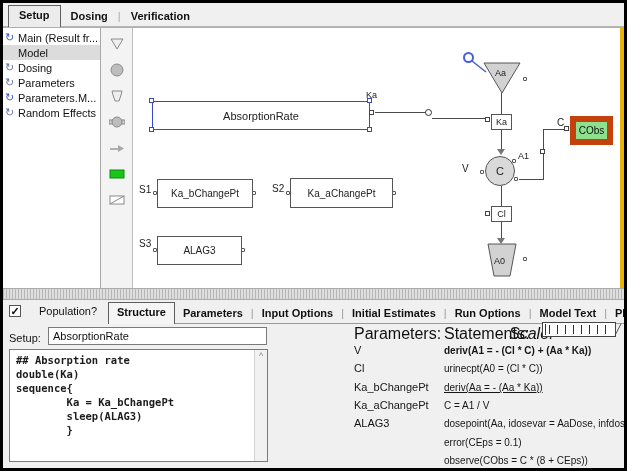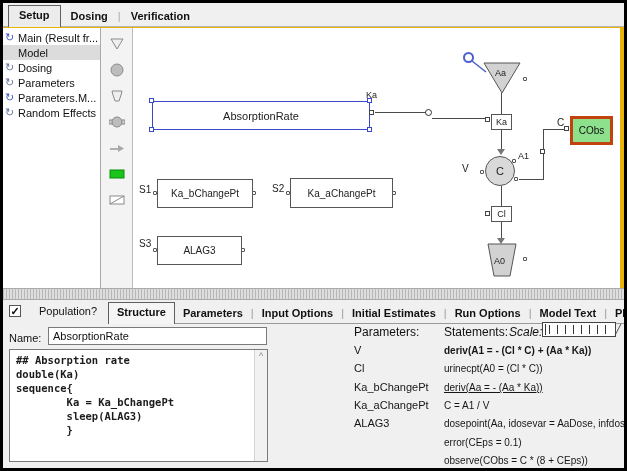--- a/index.html
+++ b/index.html
@@ -34,21 +34,21 @@
   .wh{position:absolute;height:1px;background:#4a4a4a;}
   .wv{position:absolute;width:1px;background:#4a4a4a;}
   .arrow-down{position:absolute;width:0;height:0;border-left:4px solid transparent;border-right:4px solid transparent;border-top:6px solid #777;}
   .dlabel{position:absolute;font-size:9px;color:#222;white-space:nowrap;}
   .dlabel.md{font-size:10px;}
   #abs-box{position:absolute;left:19px;top:73px;width:218px;height:29px;background:#fff;border:1px solid #3c48cc;display:flex;align-items:center;justify-content:center;font-size:11px;color:#222;}
   .handle{position:absolute;width:5px;height:5px;border:1px solid #3c48cc;background:#fff;}
   #loop-circle{position:absolute;left:292px;top:81px;width:7px;height:7px;border:1.5px solid #333;border-radius:50%;background:#fff;}
   #lolli-circle{position:absolute;left:330px;top:24px;width:11px;height:11px;border:2px solid #4a5fd0;border-radius:50%;background:#fff;}
   #c-circle{position:absolute;left:352px;top:128px;width:30px;height:30px;border:1px solid #555;border-radius:50%;background:#d9d9d9;display:flex;align-items:center;justify-content:center;font-size:11px;color:#222;}
-  #cobs-box{position:absolute;left:437px;top:88px;width:43px;height:29px;background:#8de18d;border:3px solid #c2410c;display:flex;align-items:center;justify-content:center;font-size:10px;color:#111;}
+  #cobs-box{position:absolute;left:437px;top:88px;width:43px;height:29px;background:#8de18d;border:6px solid #c2410c;display:flex;align-items:center;justify-content:center;font-size:10px;color:#111;}
   .shape-svg{position:absolute;}
   .shape-label{position:absolute;font-size:9px;color:#222;}
 
   
   #splitter{position:absolute;left:3px;right:3px;top:288px;height:12px;background:#dedede;background-image:repeating-linear-gradient(90deg,#b7b7b7 0 1px,transparent 1px 3px);border-top:1px solid #aaa;border-bottom:1px solid #aaa;}
 
   
   #bottom-panel{position:absolute;left:3px;right:3px;top:300px;bottom:3px;background:#f0f0f0;}
   #pop-row{position:absolute;left:6px;top:5px;display:flex;align-items:center;}
   #pop-check{width:12px;height:12px;border:1px solid #555;background:#fff;font-size:11px;line-height:10px;text-align:center;color:#111;font-weight:700;}
@@ -57,21 +57,21 @@
   .b-tab{font-size:11px;font-weight:700;color:#111;padding:3px 8px 4px 8px;white-space:nowrap;}
   .b-tab.active{border:1px solid #5f5f5f;border-bottom:none;background:#f5f5f5;margin-bottom:-1px;padding-bottom:6px;}
   .b-sep{color:#999;font-size:11px;padding-bottom:4px;}
   #name-label{position:absolute;left:6px;top:32px;font-size:11px;color:#111;}
   #name-input{position:absolute;left:45px;top:27px;width:219px;height:18px;border:1px solid #7a7a7a;background:#fff;font-size:11px;font-family:"Liberation Sans",sans-serif;color:#111;padding:1px 4px;}
   #code-editor{position:absolute;left:6px;top:49px;width:259px;height:113px;background:#fff;border:1px solid #7a7a7a;}
   #code-area{position:absolute;left:0;top:0;right:13px;bottom:0;padding:3px 0 0 6px;overflow:hidden;}
   .code-line{font-family:"DejaVu Sans Mono","Liberation Mono",monospace;font-size:10.5px;font-weight:600;color:#1c1c1c;line-height:14px;white-space:pre;}
   #code-scrollbar{position:absolute;right:0;top:0;width:13px;bottom:0;background:#f1f1f1;border-left:1px solid #d4d4d4;}
   #scroll-up{font-size:9px;color:#888;text-align:center;line-height:12px;}
-  .col-header{position:absolute;font-size:12px;color:#111;}
+  .col-header{position:absolute;font-size:16px;color:#111;}
   .param-item{position:absolute;left:351px;font-size:11px;color:#161616;white-space:nowrap;}
   .stmt-item{position:absolute;left:441px;width:180px;font-size:10px;color:#161616;white-space:nowrap;overflow:hidden;}
   #scale-slider{position:absolute;left:539px;top:22px;width:74px;height:15px;border:1px solid #444;background:#fff;}
   #scale-ticks{position:absolute;left:6px;top:2px;right:8px;bottom:2px;background-image:repeating-linear-gradient(90deg,#333 0 1px,transparent 1px 8px);}
   #scale-first{position:absolute;left:2px;top:1px;bottom:1px;width:1px;background:#333;}
   #scale-handle{position:absolute;left:612px;top:24px;font-size:10px;color:#444;}
 </style>
 </head>
 <body>
 
@@ -243,21 +243,21 @@
       <div class="b-tab">Initial Estimates</div>
       <div class="b-sep">|</div>
       <div class="b-tab">Run Options</div>
       <div class="b-sep">|</div>
       <div class="b-tab">Model Text</div>
       <div class="b-sep">|</div>
       <div class="b-tab">Plots</div>
 
     </div>
 
-    <div id="name-label">Name:</div>
+    <div id="name-label">Setup:</div>
     <input id="name-input" value="AbsorptionRate" style="">
 
     <div id="code-editor">
       <div id="code-area">
         <div class="code-line">## Absorption rate</div>
         <div class="code-line">double(Ka)</div>
         <div class="code-line">sequence{</div>
         <div class="code-line">        Ka = Ka_bChangePt</div>
         <div class="code-line">        sleep(ALAG3)</div>
         <div class="code-line"></div>

